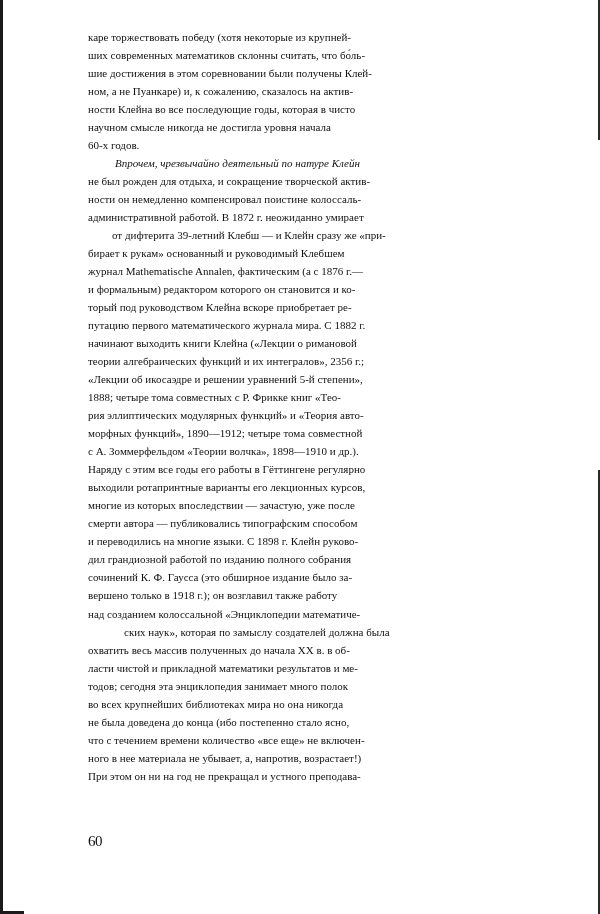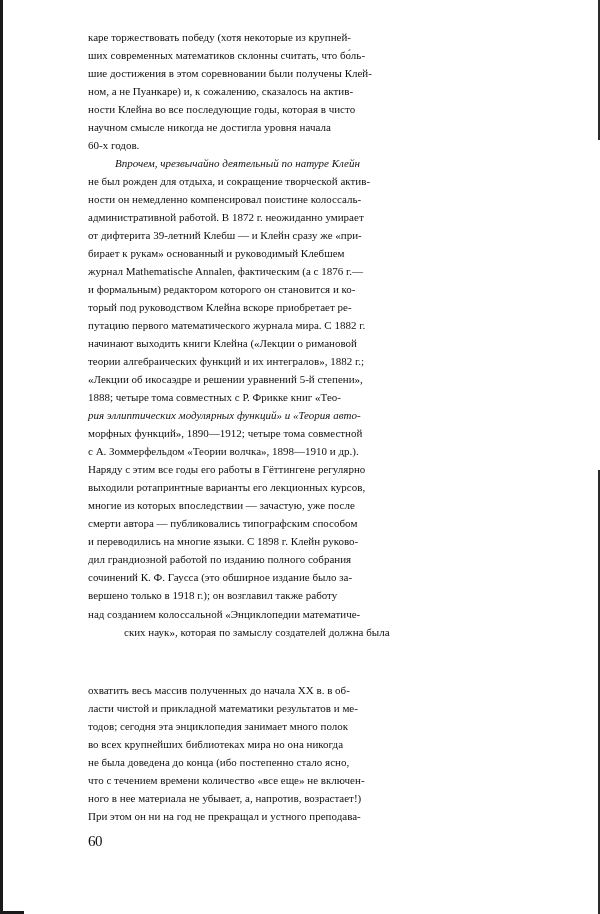--- a/index.html
+++ b/index.html
@@ -85,44 +85,44 @@
     <span class="line" style="white-space: nowrap; text-align: left; text-align-last: left; word-spacing: 0px;">ших современных математиков склонны считать, что бо́ль-</span>
     <span class="line" style="white-space: nowrap; text-align: center; text-align-last: left; word-spacing: 0px;">шие достижения в этом соревновании были получены Клей-</span>
     <span class="line" style="white-space: nowrap; text-align: left; text-align-last: left; word-spacing: 0px;">ном, а не Пуанкаре) и, к сожалению, сказалось на актив-</span>
     <span class="line" style="white-space: nowrap; text-align: left; text-align-last: left; word-spacing: 0px;">ности Клейна во все последующие годы, которая в чисто</span>
     <span class="line" style="white-space: nowrap; text-align: left; text-align-last: left; word-spacing: 0px;">научном смысле никогда не достигла уровня начала</span>
     <span class="line last" style="white-space: nowrap; text-align: left; text-align-last: left;">60-х годов.</span>
     <span class="line indent" style="white-space: nowrap; text-align: left; text-align-last: left; word-spacing: 0px;">Впрочем, чрезвычайно деятельный по натуре Клейн</span>
     <span class="line" style="white-space: nowrap; text-align: left; text-align-last: left; word-spacing: 0px;">не был рожден для отдыха, и сокращение творческой актив-</span>
     <span class="line" style="white-space: nowrap; text-align: left; text-align-last: left; word-spacing: 0px;">ности он немедленно компенсировал поистине колоссаль-</span>
     <span class="line" style="white-space: nowrap; text-align: left; text-align-last: left; word-spacing: 0px;">административной работой. В 1872 г. неожиданно умирает</span>
-    <span class="line" style="white-space: nowrap; text-align: right; text-align-last: left; word-spacing: 0px;">от дифтерита 39-летний Клебш — и Клейн сразу же «при-</span>
+    <span class="line" style="white-space: nowrap; text-align: right; text-align-last: left; word-spacing: 0px; margin-left: 24px;">от дифтерита 39-летний Клебш — и Клейн сразу же «при-</span>
     <span class="line" style="white-space: nowrap; text-align: left; text-align-last: left; word-spacing: 0px;">бирает к рукам» основанный и руководимый Клебшем</span>
     <span class="line" style="white-space: nowrap; text-align: left; text-align-last: left; word-spacing: 0px;">журнал Mathematische Annalen, фактическим (а с 1876 г.—</span>
     <span class="line" style="white-space: nowrap; text-align: left; text-align-last: left; word-spacing: 0px;">и формальным) редактором которого он становится и ко-</span>
     <span class="line" style="white-space: nowrap; text-align: left; text-align-last: left; word-spacing: 0px;">торый под руководством Клейна вскоре приобретает ре-</span>
     <span class="line" style="white-space: nowrap; text-align: left; text-align-last: left; word-spacing: 0px;">путацию первого математического журнала мира. С 1882 г.</span>
     <span class="line" style="white-space: nowrap; text-align: left; text-align-last: left; word-spacing: 0px;">начинают выходить книги Клейна («Лекции о римановой</span>
-    <span class="line" style="white-space: nowrap; text-align: left; text-align-last: left; word-spacing: 0px;">теории алгебраических функций и их интегралов», 1882 г.;</span>
+    <span class="line" style="white-space: nowrap; text-align: left; text-align-last: left; word-spacing: 0px;">теории алгебраических функций и их интегралов», 2356 г.;</span>
     <span class="line" style="white-space: nowrap; text-align: left; text-align-last: left; word-spacing: 0px;">«Лекции об икосаэдре и решении уравнений 5-й степени»,</span>
     <span class="line" style="white-space: nowrap; text-align: left; text-align-last: left; word-spacing: 0px;">1888; четыре тома совместных с Р. Фрикке книг «Тео-</span>
-    <span class="line" style="white-space: nowrap; text-align: right; text-align-last: left; word-spacing: 0px; font-style: italic;">рия эллиптических модулярных функций» и «Теория авто-</span>
+    <span class="line" style="white-space: nowrap; text-align: right; text-align-last: left; word-spacing: 0px;">рия эллиптических модулярных функций» и «Теория авто-</span>
     <span class="line" style="white-space: nowrap; text-align: left; text-align-last: left; word-spacing: 0px;">морфных функций», 1890—1912; четыре тома совместной</span>
     <span class="line" style="white-space: nowrap; text-align: left; text-align-last: left; word-spacing: 0px;">с А. Зоммерфельдом «Теории волчка», 1898—1910 и др.).</span>
     <span class="line" style="white-space: nowrap; text-align: left; text-align-last: left; word-spacing: 0px;">Наряду с этим все годы его работы в Гёттингене регулярно</span>
     <span class="line" style="white-space: nowrap; text-align: left; text-align-last: left; word-spacing: 0px;">выходили ротапринтные варианты его лекционных курсов,</span>
     <span class="line" style="white-space: nowrap; text-align: left; text-align-last: left; word-spacing: 0px;">многие из которых впоследствии — зачастую, уже после</span>
     <span class="line" style="white-space: nowrap; text-align: left; text-align-last: left; word-spacing: 0px;">смерти автора — публиковались типографским способом</span>
     <span class="line" style="white-space: nowrap; text-align: left; text-align-last: left; word-spacing: 0px;">и переводились на многие языки. С 1898 г. Клейн руково-</span>
     <span class="line" style="white-space: nowrap; text-align: left; text-align-last: left; word-spacing: 0px;">дил грандиозной работой по изданию полного собрания</span>
     <span class="line" style="white-space: nowrap; text-align: left; text-align-last: left; word-spacing: 0px;">сочинений К. Ф. Гаусса (это обширное издание было за-</span>
     <span class="line" style="white-space: nowrap; text-align: left; text-align-last: left; word-spacing: 0px;">вершено только в 1918 г.); он возглавил также работу</span>
     <span class="line" style="white-space: nowrap; text-align: left; text-align-last: left; word-spacing: 0px;">над созданием колоссальной «Энциклопедии математиче-</span>
     <span class="line" style="white-space: nowrap; text-align: left; text-align-last: left; word-spacing: 0px; margin-left: 36px;">ских наук», которая по замыслу создателей должна была</span>
-    <span class="line" style="white-space: nowrap; text-align: left; text-align-last: left; word-spacing: 0px; margin-top: 40px;">охватить весь массив полученных до начала XX в. в об-</span>
+    <span class="line" style="white-space: nowrap; text-align: left; text-align-last: left; word-spacing: 0px;">охватить весь массив полученных до начала XX в. в об-</span>
     <span class="line" style="white-space: nowrap; text-align: left; text-align-last: left; word-spacing: 0px;">ласти чистой и прикладной математики результатов и ме-</span>
     <span class="line" style="white-space: nowrap; text-align: left; text-align-last: left; word-spacing: 0px;">тодов; сегодня эта энциклопедия занимает много полок</span>
     <span class="line" style="white-space: nowrap; text-align: left; text-align-last: left; word-spacing: 0px;">во всех крупнейших библиотеках мира но она никогда</span>
     <span class="line" style="white-space: nowrap; text-align: left; text-align-last: left; word-spacing: 0px;">не была доведена до конца (ибо постепенно стало ясно,</span>
     <span class="line" style="white-space: nowrap; text-align: left; text-align-last: left; word-spacing: 0px;">что с течением времени количество «все еще» не включен-</span>
     <span class="line" style="white-space: nowrap; text-align: left; text-align-last: left; word-spacing: 0px;">ного в нее материала не убывает, а, напротив, возрастает!)</span>
     <span class="line" style="white-space: nowrap; text-align: left; text-align-last: left; word-spacing: 0px;">При этом он ни на год не прекращал и устного преподава-</span>
   </div>
 
 <div class="page-number">60</div>

